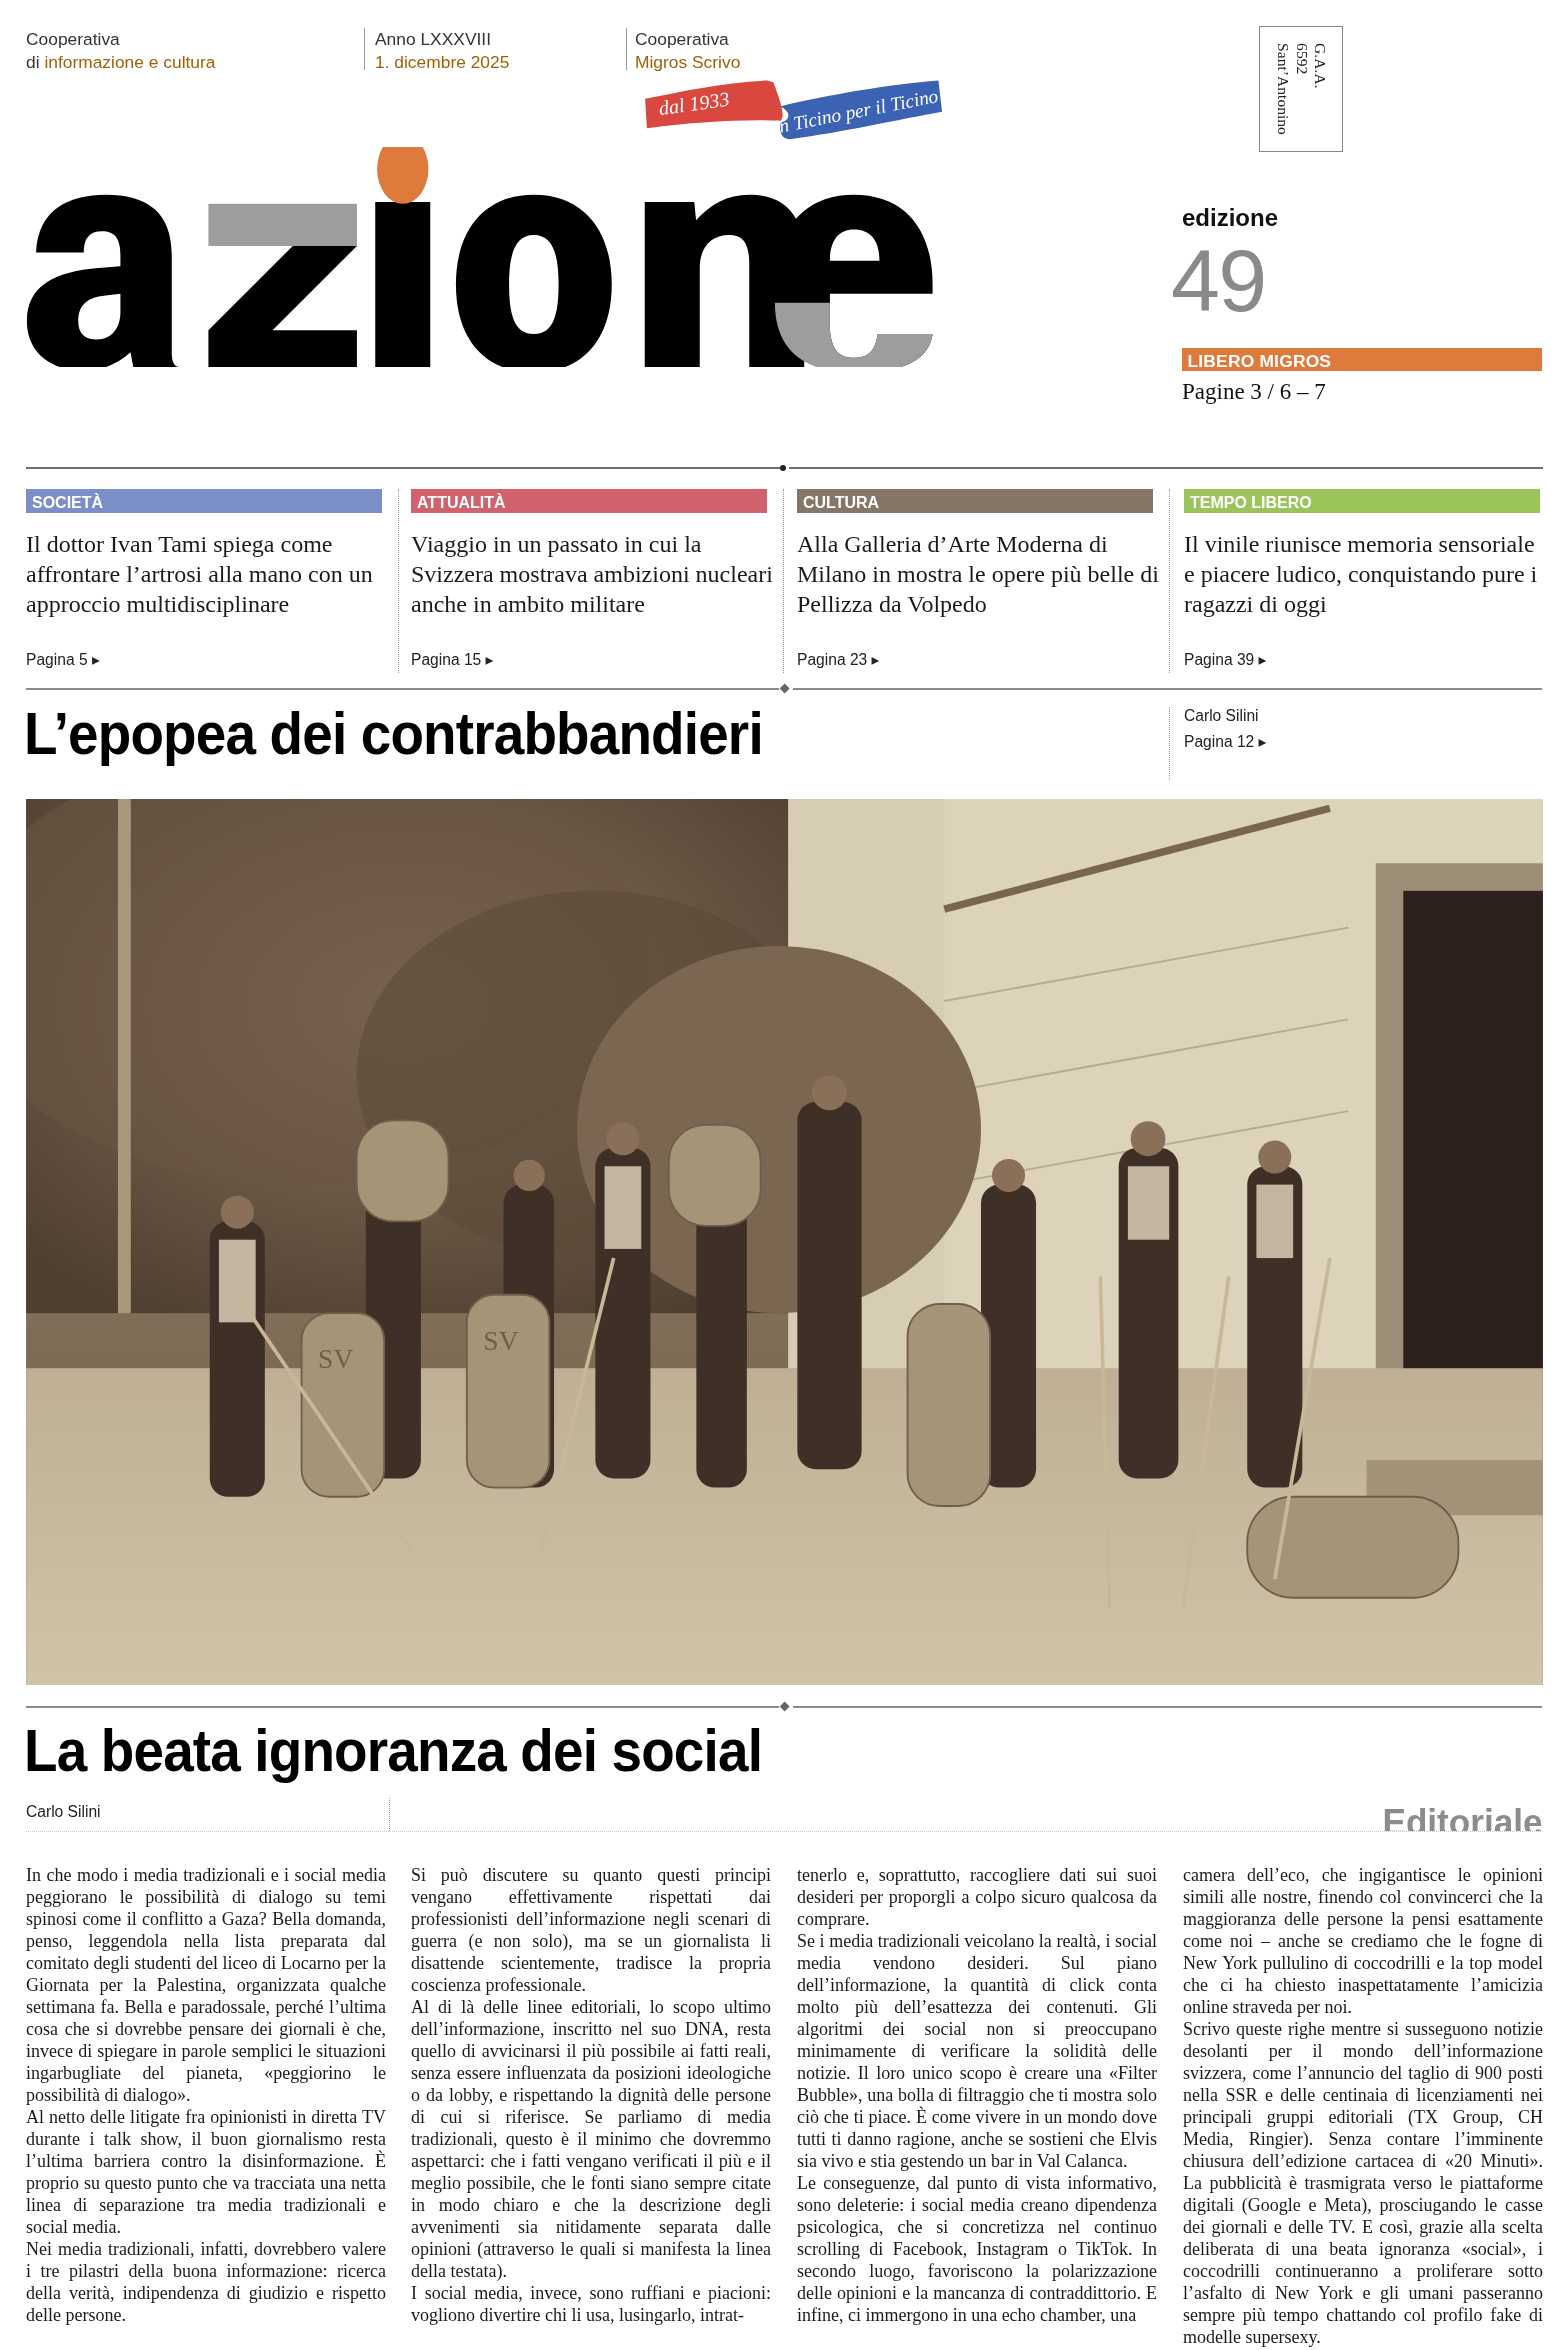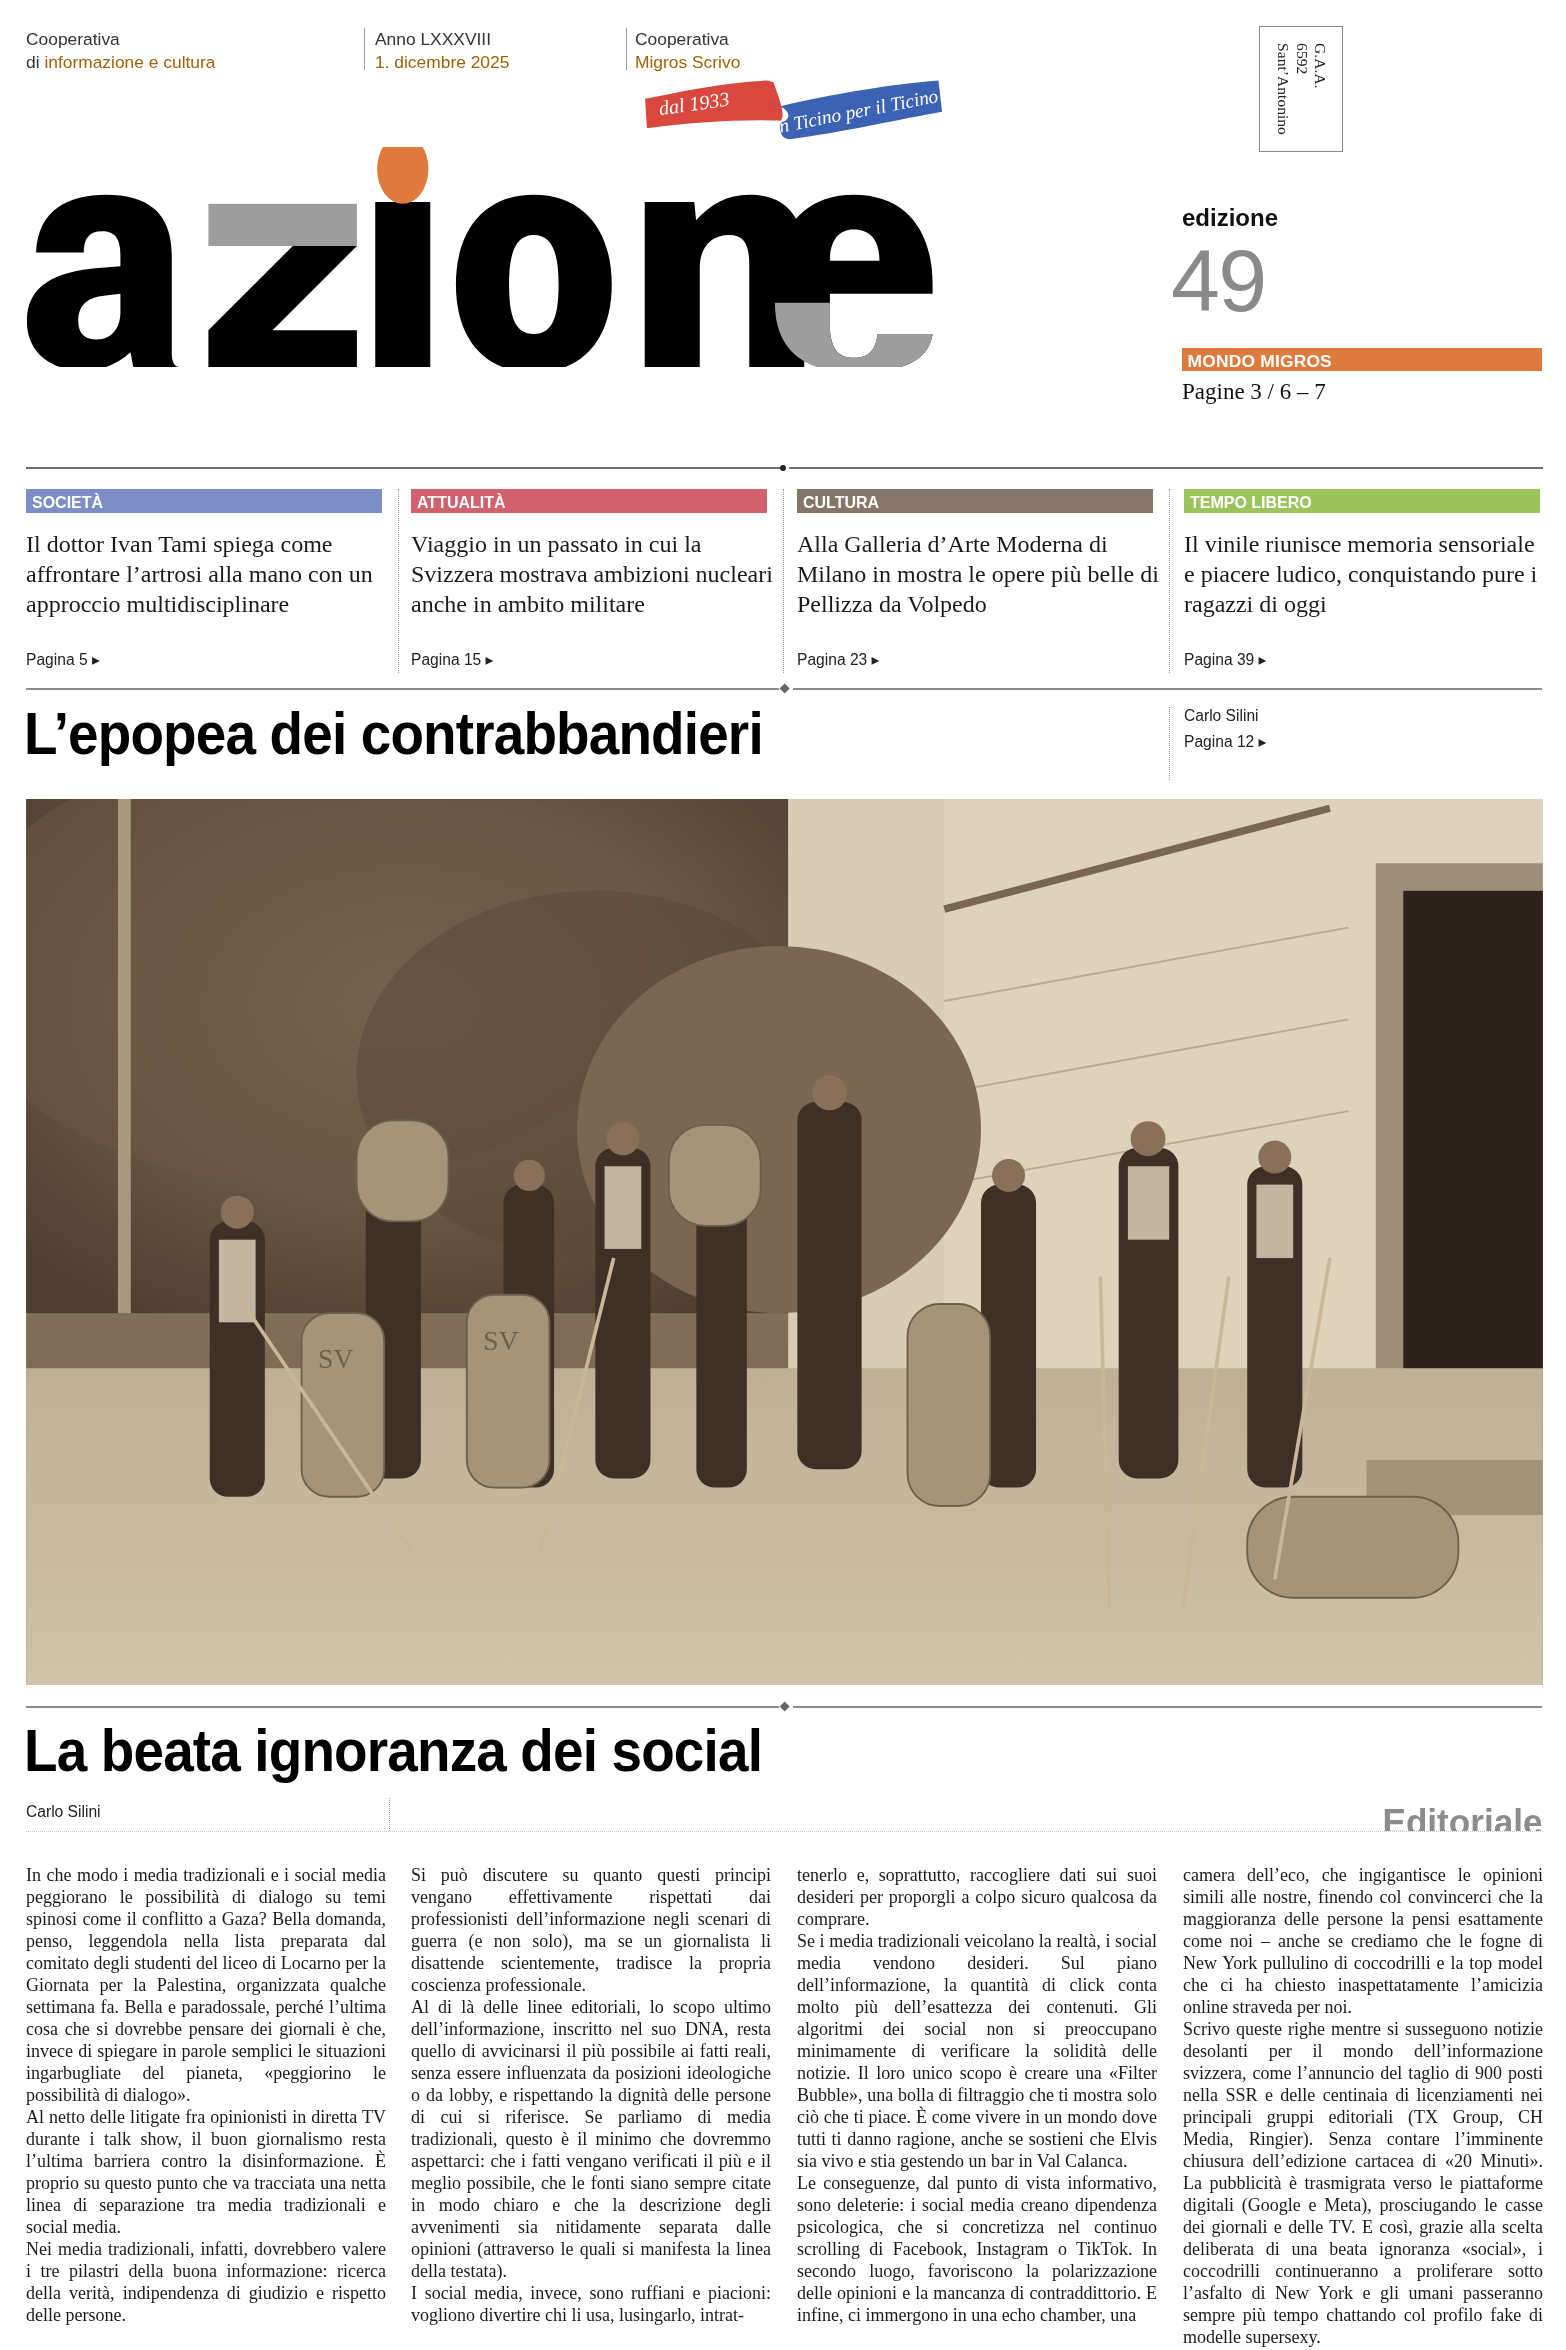--- a/index.html
+++ b/index.html
@@ -106,21 +106,21 @@
 
   <path d="M676 60 L 730 60 L 732 80 C 748 62, 766 52, 790 52 C 830 52, 850 76, 850 120 L 850 240 L 790 240 L 790 128 C 790 106, 784 96, 768 96 C 748 96, 736 110, 736 132 L 736 240 L 676 240 Z" fill="#000"></path>
 
   <path d="M904 52 C 960 52, 990 90, 990 150 L 990 160 L 878 160 L 878 200 C 880 222, 888 230, 904 230 C 920 230, 928 222, 930 204 L 990 204 C 986 232, 960 246, 904 246 C 848 246, 818 208, 818 150 C 818 92, 848 52, 904 52 Z M878 124 L 932 124 C 932 104, 924 90, 904 90 C 886 90, 878 104, 878 124 Z" fill="#000"></path>
   <path d="M818 170 L 878 170 L 878 200 C 880 222, 888 230, 904 230 C 920 230, 928 222, 930 204 L 990 204 C 986 232, 960 246, 904 246 C 848 246, 818 220, 818 170 Z" fill="#9d9d9d"></path>
 </svg>
 
 <div class="ed-label">edizione</div>
 <div class="ed-num">49</div>
 <div class="mm-bar">
-  <span>MONDO MIGROS</span>
+  <span>LIBERO MIGROS</span>
 </div>
 <div class="mm-pages">Pagine 3 / 6 – 7</div>
 
 <div class="rule" style="left:26px; top:467px; width:754px;"></div>
 <div class="dot" style="left:780px; top:465px;"></div>
 <div class="rule" style="left:789px; top:467px; width:754px;"></div>
 
 <div class="teaser" style="left:26px">
   <div class="tz-bar" style="background:#7b8ec8">
       <span>SOCIETÀ</span>

